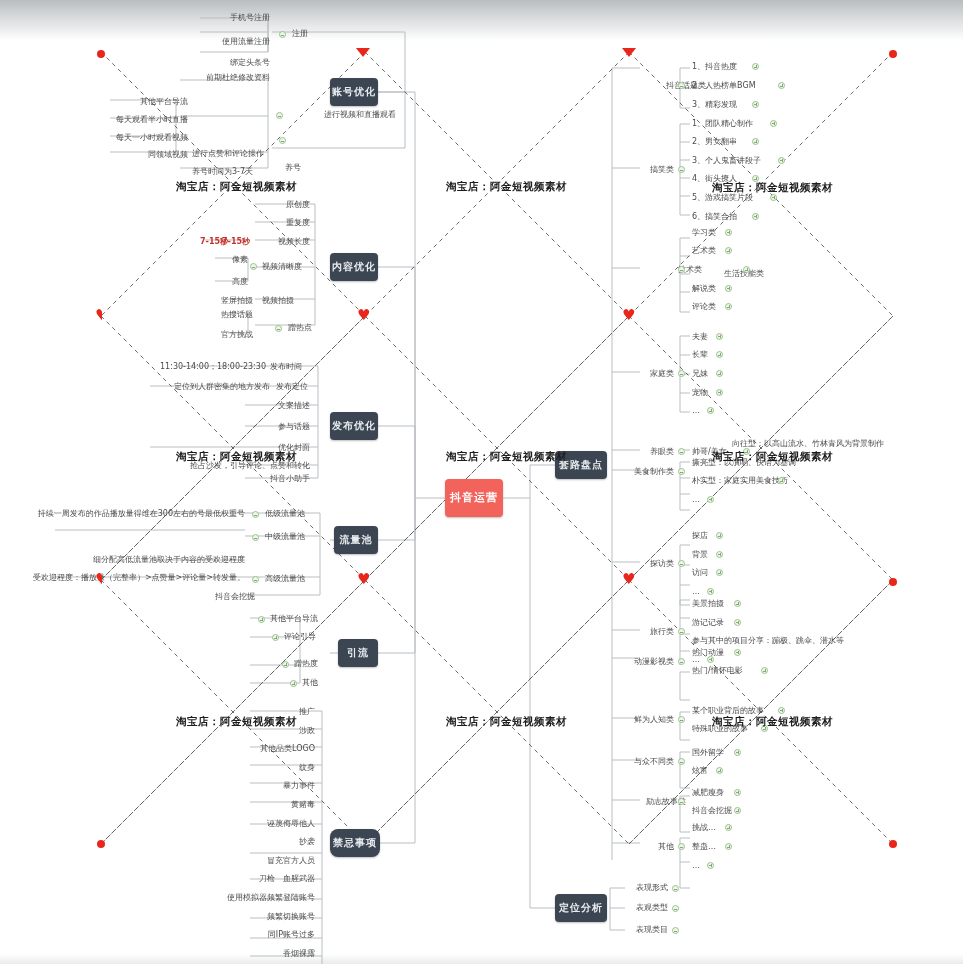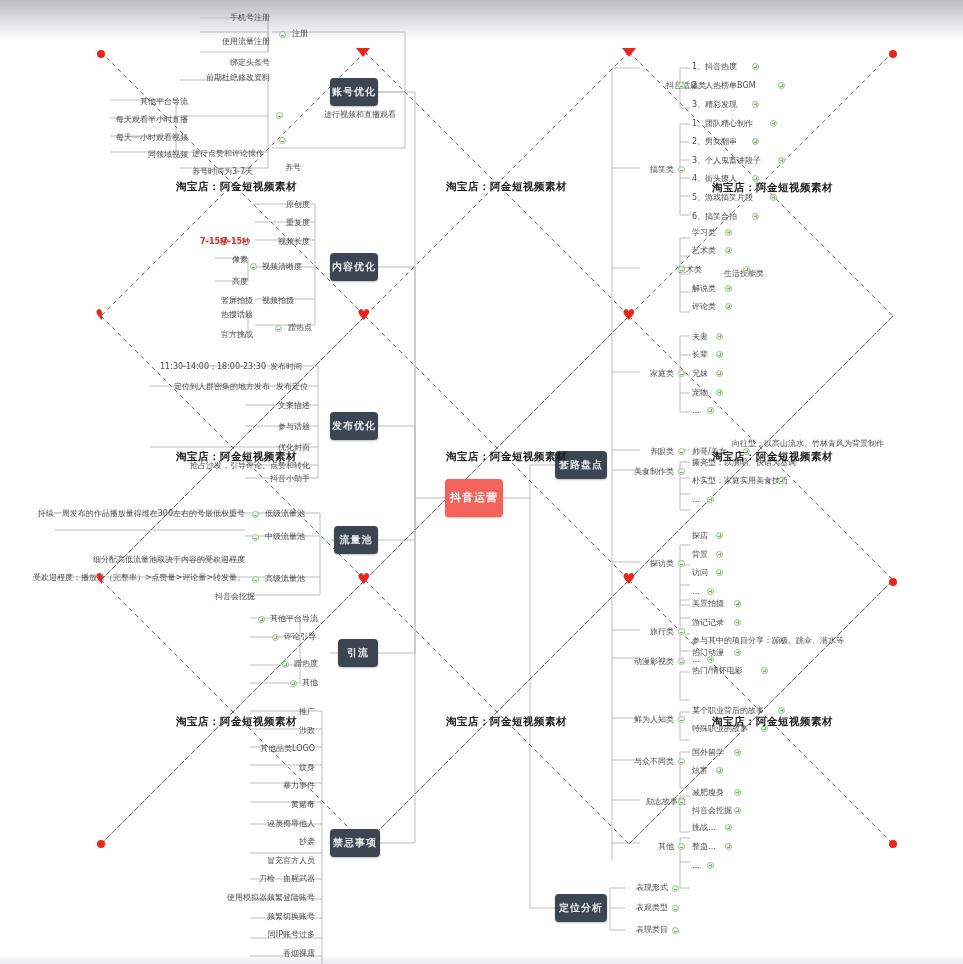--- a/index.html
+++ b/index.html
@@ -152,21 +152,21 @@
     </g>
   </svg>
 
   <div class="node root" style="left:445px;top:479px;width:58px;height:38px;">抖音运营</div>
 
   <div class="node trunk" style="left:330px;top:78px;width:48px;height:28px;">账号优化</div>
   <div class="node trunk" style="left:330px;top:253px;width:48px;height:28px;">内容优化</div>
   <div class="node trunk" style="left:330px;top:412px;width:48px;height:28px;">发布优化</div>
   <div class="node trunk" style="left:334px;top:526px;width:44px;height:28px;">流量池</div>
   <div class="node trunk" style="left:338px;top:639px;width:40px;height:28px;">引流</div>
-  <div class="node trunk" style="left:330px;top:829px;width:50px;height:28px;">禁忌事项</div>
+  <div class="node trunk" style="left:330px;top:829px;width:50px;height:28px;border-radius:8px;">禁忌事项</div>
   <div class="node trunk" style="left:555px;top:451px;width:52px;height:28px;">套路盘点</div>
   <div class="node trunk" style="left:555px;top:894px;width:52px;height:28px;">定位分析</div>
 
   <div class="leaf r" style="left:150px;top:12px;width:120px;">手机号注册</div>
   <div class="leaf r" style="left:150px;top:36px;width:120px;">使用流量注册</div>
   <div class="leaf r" style="left:150px;top:57px;width:120px;">绑定头条号</div>
   <div class="bul" style="left:279px;top:31px;"></div>
   <div class="leaf l" style="left:292px;top:28px;width:60px;">注册</div>
 
   <div class="leaf r" style="left:160px;top:72px;width:110px;">前期杜绝修改资料</div>

